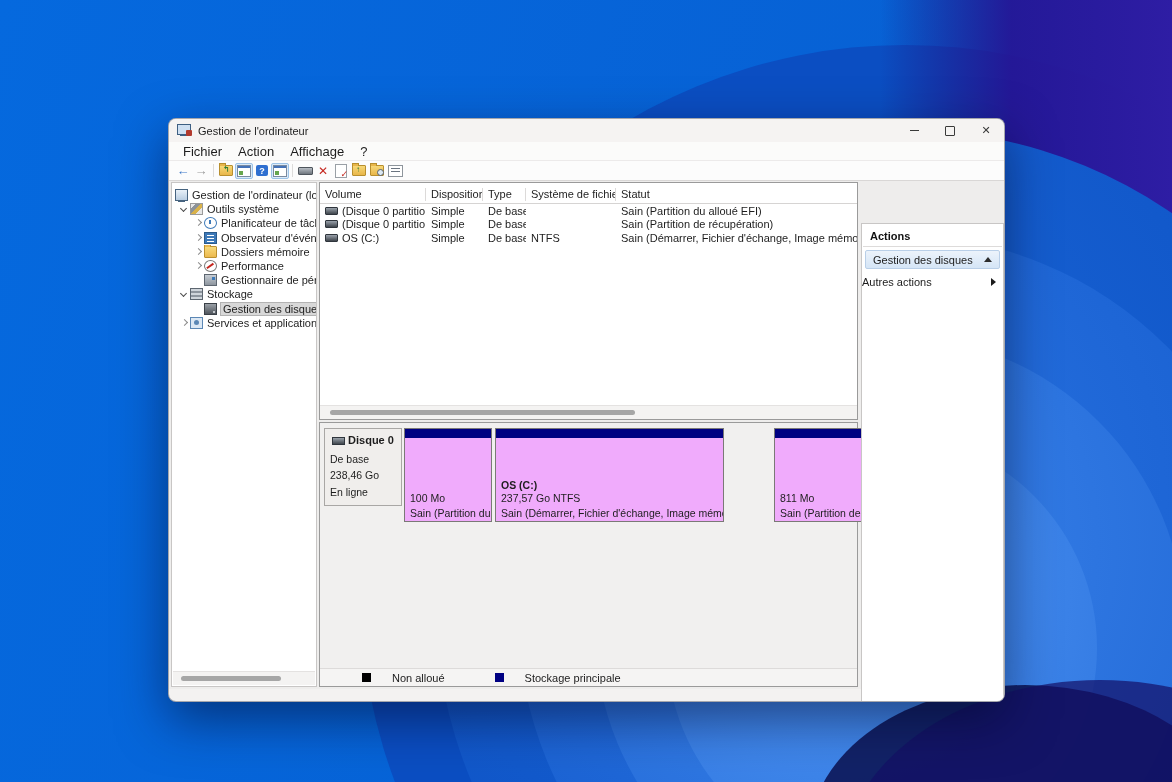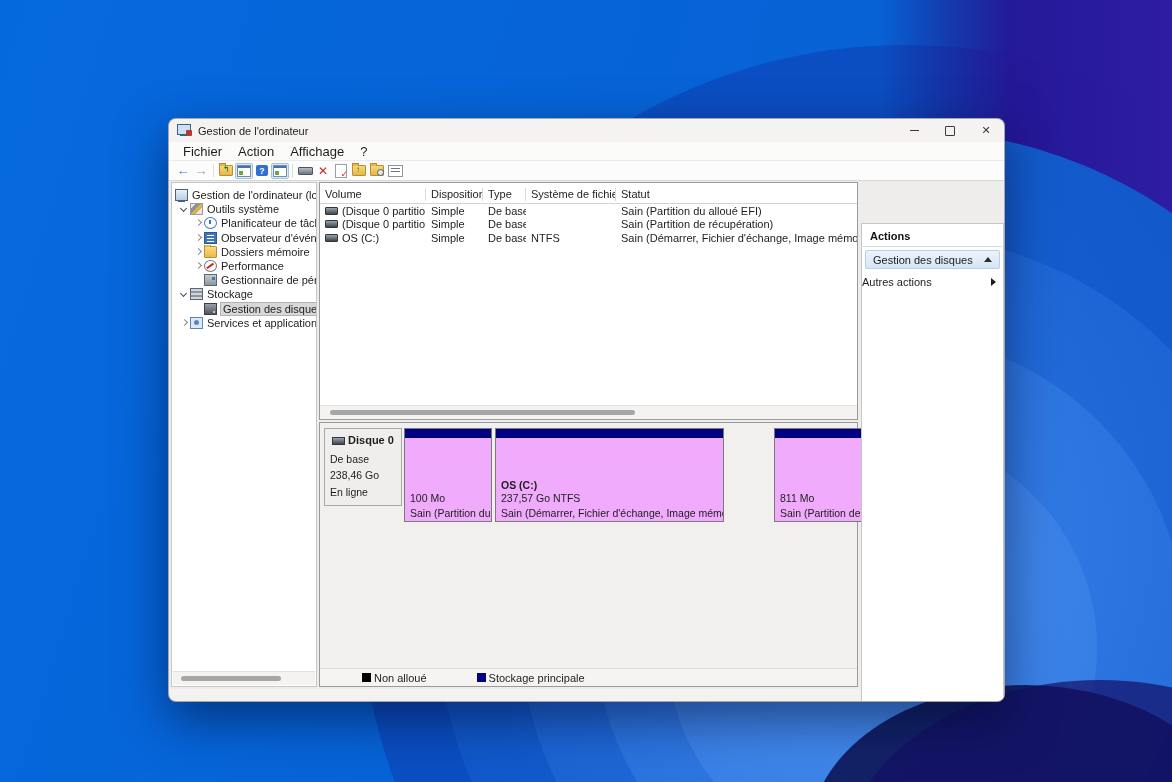--- a/index.html
+++ b/index.html
@@ -102,21 +102,21 @@
   .dh-ico{width:11px;height:6px;background:linear-gradient(#9aa2ab,#3f454c);border:1px solid #2f353c;flex:none;}
   .disk-hdr div{line-height:1.55;justify-content:center;}
   .parts{display:flex;gap:3px;}
   .part{height:94px;border:1px solid #7b7977;background:#f0abfc;box-sizing:border-box;display:flex;flex-direction:column;justify-content:space-between;}
   .p1{width:88px;} .p2{width:229px;} .p3{width:125px;margin-left:47px;}
   .band{height:9px;flex:none;margin:0;}
   .pbody{padding:4px 5px 0;font-size:10.5px;color:#1d1d1d;overflow:hidden;}
   .pbody .l1{font-weight:bold;white-space:nowrap;}
   .pbody .ln{white-space:nowrap;line-height:1.45;}
   .legend{position:absolute;left:0;right:0;bottom:0;height:17px;background:#f5f4f3;border-top:1px solid #dddbda;display:flex;align-items:center;gap:14px;padding-left:6px;font-size:11px;color:#1d1d1d;}
-  .lg{display:flex;align-items:center;gap:3px;padding-left:36px;}
+  .lg{display:flex;align-items:center;gap:21px;padding-left:36px;}
   .lsq{width:9px;height:9px;flex:none;}
 
   
   .act-title{font-size:11px;font-weight:bold;color:#111;padding:6px 8px 4px;}
   .act-sep{height:1px;background:#dddbda;margin:0 1px;}
   .act-group{margin:3px 3px 0;height:17px;background:linear-gradient(#ecf3fb,#d5e5f6);border:1px solid #b9cfe8;border-radius:2px;display:flex;align-items:center;justify-content:space-between;padding:0 7px;font-size:11px;color:#1c1c1c;}
   .caret-up{width:0;height:0;border-left:4px solid transparent;border-right:4px solid transparent;border-bottom:5px solid #2c2c2c;}
   .act-item{position:relative;height:16px;margin-top:5px;display:flex;align-items:center;justify-content:flex-start;font-size:11px;color:#1c1c1c;}
   .caret-right{position:absolute;right:7px;width:0;height:0;border-top:4px solid transparent;border-bottom:4px solid transparent;border-left:5px solid #1c1c1c;}
 </style>

